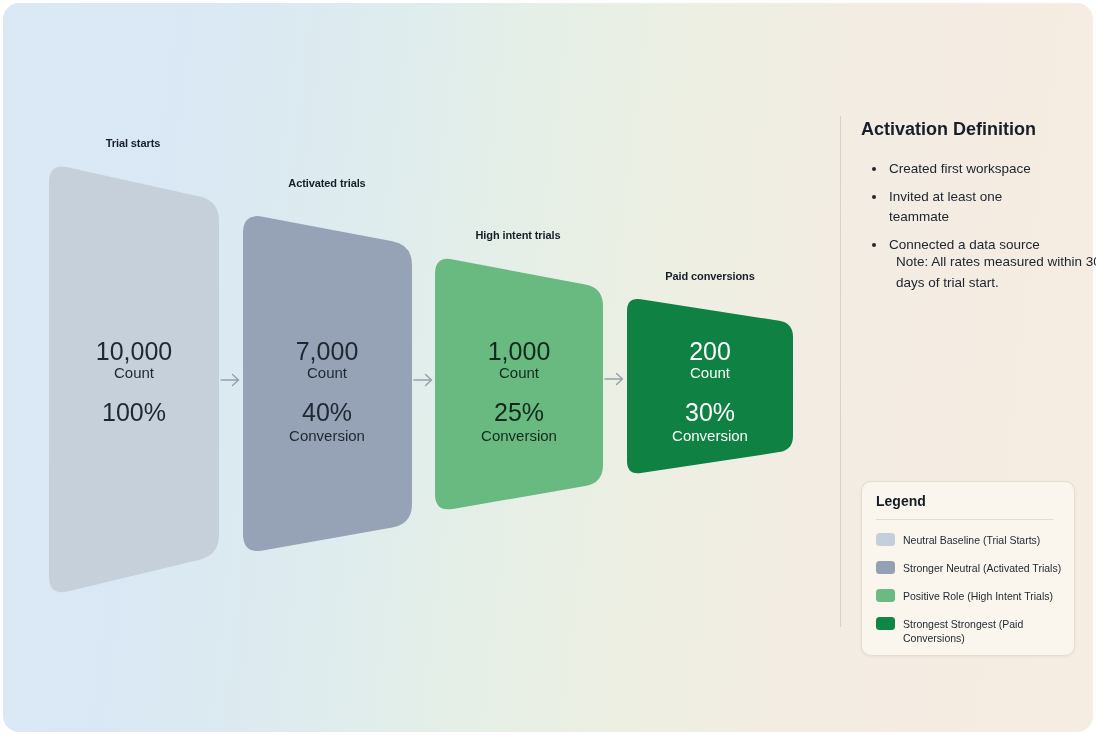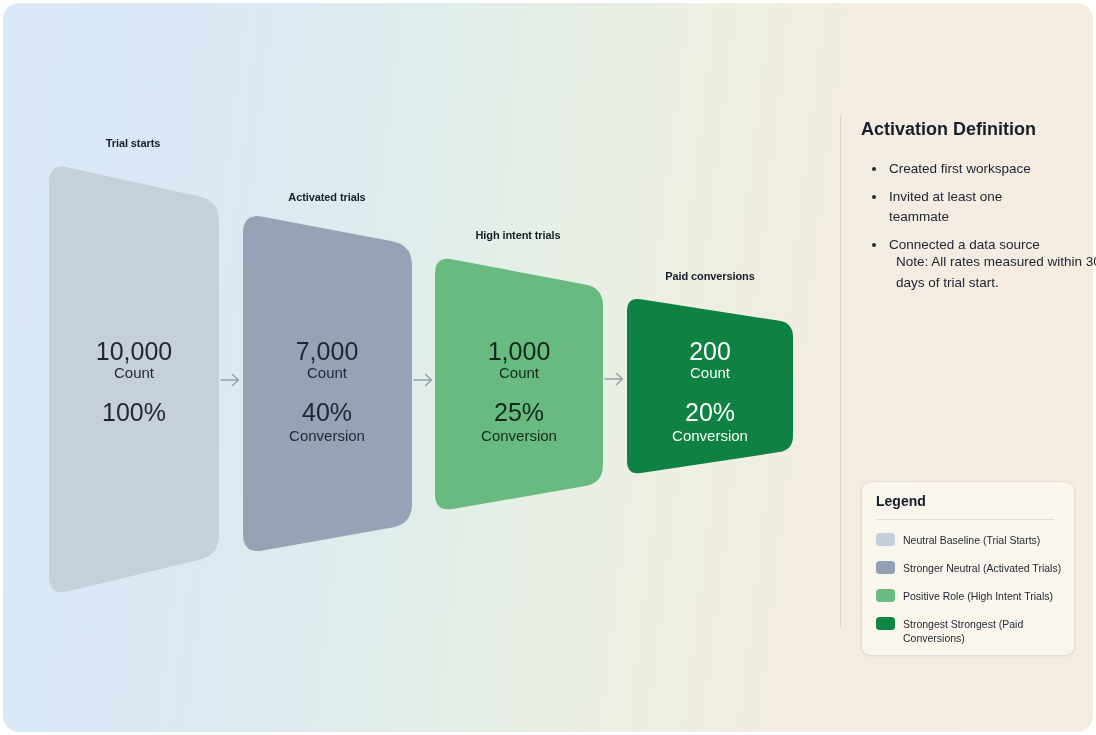--- a/index.html
+++ b/index.html
@@ -100,41 +100,41 @@
       <path d="M449.7,256.4 L582.3,281.6 Q600,285 600,303 L600,462 Q600,480 582.3,483.1 L449.7,505.9 Q432,509 432,491 L432,271 Q432,253 449.7,256.4 Z" fill="#68ba80"></path>
       <path d="M637.8,296.2 L776.2,317.8 Q790,320 790,334 L790,433 Q790,447 776.2,449.1 L637.8,469.9 Q624,472 624,458 L624,308 Q624,294 637.8,296.2 Z" fill="#0e8143"></path>
       <g fill="none" stroke="#95a0ab" stroke-width="1.4" stroke-linecap="round" stroke-linejoin="round">
         <path d="M218,377 H235 M229.5,371.5 L235.5,377 L229.5,382.5"></path>
         <path d="M411,377 H428 M422.5,371.5 L428.5,377 L422.5,382.5"></path>
         <path d="M602,376 H619 M613.5,370.5 L619.5,376 L613.5,381.5"></path>
       </g>
     </svg>
 
     <div class="stage-title" style="left:130px;top:135px">Trial starts</div>
-    <div class="stage-title" style="left:324px;top:189px">Activated trials</div>
+    <div class="stage-title" style="left:324px;top:175px">Activated trials</div>
     <div class="stage-title" style="left:515px;top:227px">High intent trials</div>
     <div class="stage-title" style="left:707px;top:268px">Paid conversions</div>
 
     <div class="stage-text t-val row-val sx1">10,000</div>
     <div class="stage-text t-lbl row-cnt sx1">Count</div>
     <div class="stage-text t-val row-rate sx1">100%</div>
 
     <div class="stage-text t-val row-val sx2">7,000</div>
     <div class="stage-text t-lbl row-cnt sx2">Count</div>
     <div class="stage-text t-val row-rate sx2">40%</div>
     <div class="stage-text t-lbl row-conv sx2">Conversion</div>
 
     <div class="stage-text t-val row-val sx3 dark-green">1,000</div>
     <div class="stage-text t-lbl row-cnt sx3 dark-green">Count</div>
     <div class="stage-text t-val row-rate sx3 dark-green">25%</div>
     <div class="stage-text t-lbl row-conv sx3 dark-green">Conversion</div>
 
     <div class="stage-text t-val row-val sx4 light">200</div>
     <div class="stage-text t-lbl row-cnt sx4 light">Count</div>
-    <div class="stage-text t-val row-rate sx4 light">20%</div>
+    <div class="stage-text t-val row-rate sx4 light">30%</div>
     <div class="stage-text t-lbl row-conv sx4 light">Conversion</div>
 
     <div class="v-divider"></div>
 
     <div class="panel-title">Activation Definition</div>
     <ul class="panel-bullets">
       <li>Created first workspace</li>
       <li>Invited at least one teammate</li>
       <li>Connected a data source</li>
     </ul>

